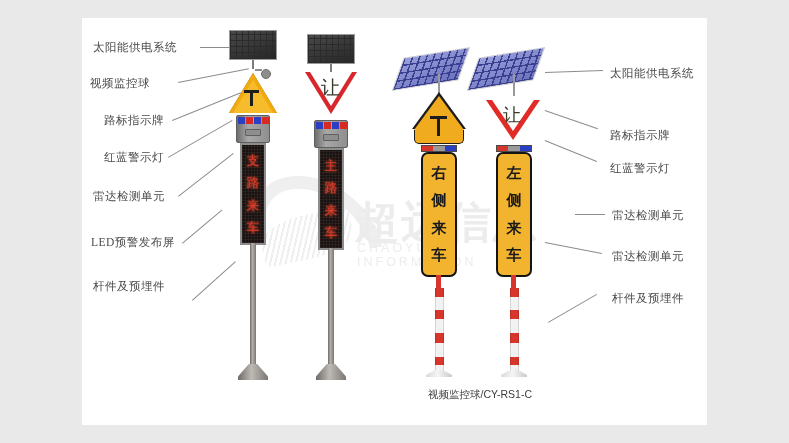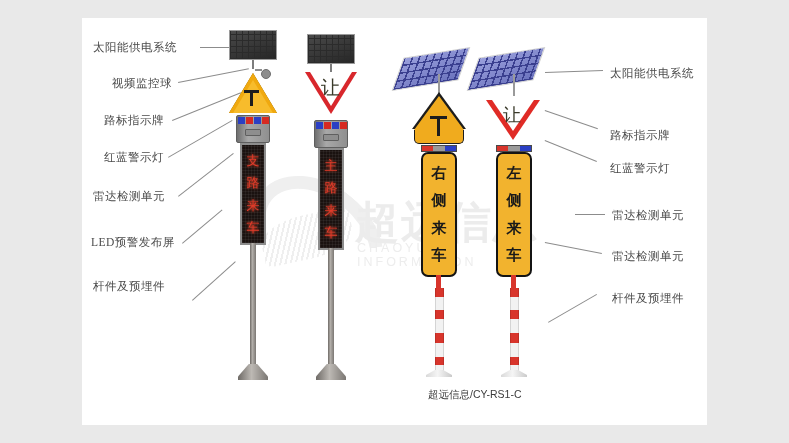--- a/index.html
+++ b/index.html
@@ -238,21 +238,21 @@
 
   <div class="leader" style="left:200px;top:47px;width:42px;"></div>
   <div class="leader" style="left:178px;top:82px;width:72px;transform:rotate(-11deg);"></div>
   <div class="leader" style="left:172px;top:120px;width:74px;transform:rotate(-22deg);"></div>
   <div class="leader" style="left:168px;top:157px;width:74px;transform:rotate(-30deg);"></div>
   <div class="leader" style="left:178px;top:196px;width:70px;transform:rotate(-38deg);"></div>
   <div class="leader" style="left:182px;top:243px;width:52px;transform:rotate(-40deg);"></div>
   <div class="leader" style="left:192px;top:300px;width:58px;transform:rotate(-42deg);"></div>
 
   <div class="label left" style="left:93px;top:40px;">太阳能供电系统</div>
-  <div class="label left" style="left:112px;top:76px;font-family:Liberation Mono, monospace;">视频监控球</div>
+  <div class="label left" style="left:90px;top:76px;font-family:Liberation Mono, monospace;">视频监控球</div>
   <div class="label left" style="left:104px;top:113px;">路标指示牌</div>
   <div class="label left" style="left:104px;top:150px;">红蓝警示灯</div>
   <div class="label left" style="left:93px;top:189px;">雷达检测单元</div>
   <div class="label left" style="left:91px;top:235px;">LED预警发布屏</div>
   <div class="label left" style="left:93px;top:279px;">杆件及预埋件</div>
 
   <div class="unitA" style="left:222px;top:30px;width:62px;height:350px;">
 
     <div class="solar" style="left:7px;top:0px;"></div>
     <div class="solar-stem" style="left:30px;top:30px;height:9px;"></div>
@@ -381,15 +381,15 @@
   <div class="leader" style="left:545px;top:242px;width:58px;transform:rotate(11deg);"></div>
   <div class="leader" style="left:548px;top:322px;width:56px;transform:rotate(-30deg);"></div>
 
   <div class="label right" style="left:610px;top:66px;">太阳能供电系统</div>
   <div class="label right" style="left:610px;top:128px;">路标指示牌</div>
   <div class="label right" style="left:610px;top:161px;">红蓝警示灯</div>
   <div class="label right" style="left:612px;top:208px;">雷达检测单元</div>
   <div class="label right" style="left:612px;top:249px;">雷达检测单元</div>
   <div class="label right" style="left:612px;top:291px;">杆件及预埋件</div>
 
-  <div class="caption" style="left:428px;top:388px;">超远信息/CY-RS1-C</div>
+  <div class="caption" style="left:428px;top:388px;">视频监控球/CY-RS1-C</div>
 
 </div>
 
 </body></html>

